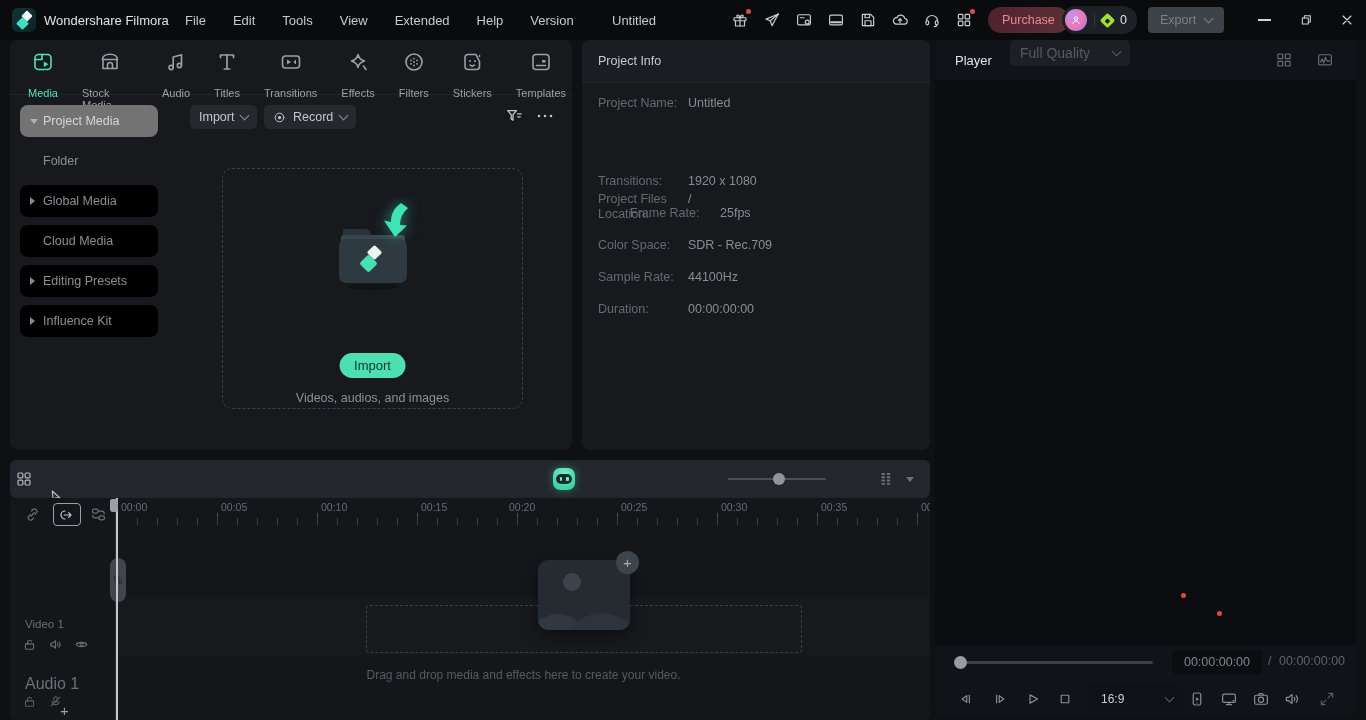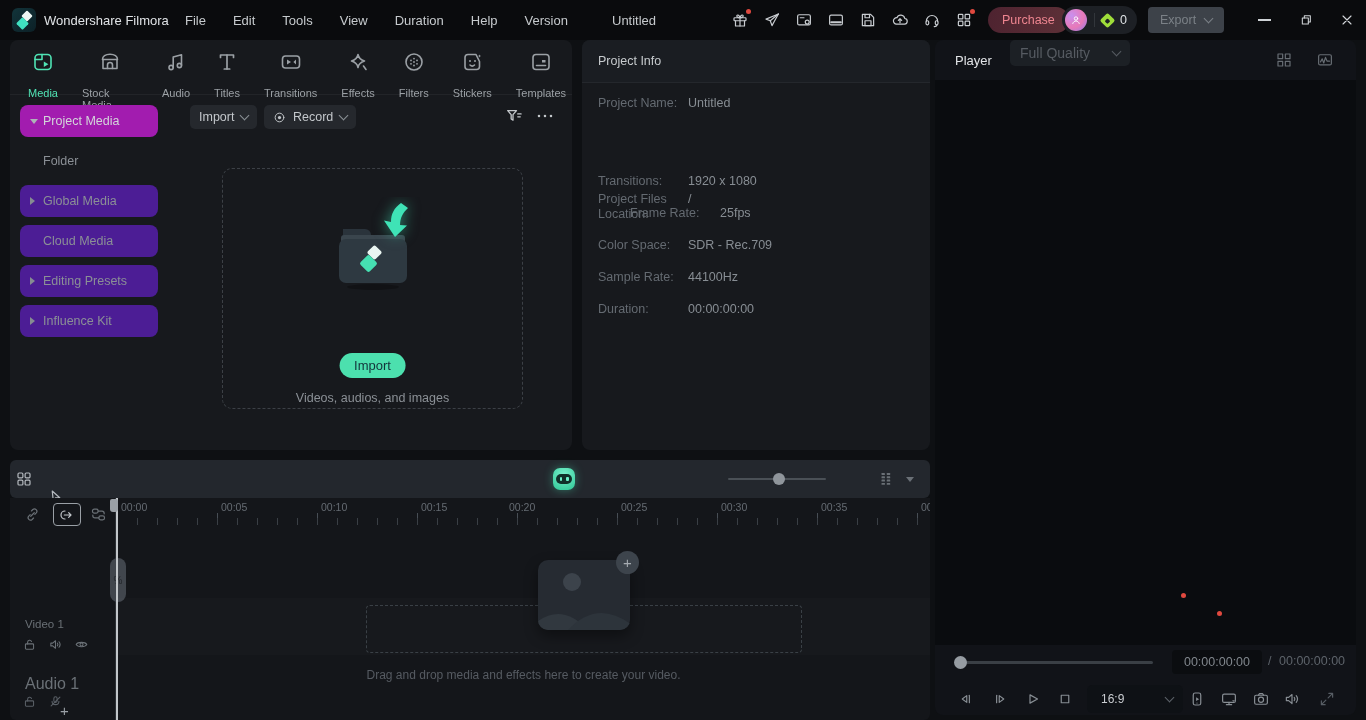--- a/index.html
+++ b/index.html
@@ -16,21 +16,21 @@
   
   .topbar{position:absolute;left:0;top:0;width:1366px;height:40px;background:#0a0b0d;}
   .menus{position:absolute;left:185px;top:0;height:40px;display:flex;gap:27px;align-items:center;font-size:13px;color:#c6cacd;}
   .menus span{cursor:default;}
   .topicons{position:absolute;left:731px;top:0;height:40px;display:flex;gap:14px;align-items:center;color:#c8ccd0;}
   .tico{position:relative;width:18px;height:18px;}
   
   .tabs{position:absolute;left:12px;top:6px;display:flex;gap:12px;}
   .tab{display:flex;flex-direction:column;align-items:center;gap:13px;padding:4px 6px;font-size:11px;color:#9ba0a5;}
   .tab.active{color:#4fe3b4;}
-  .side-item{position:absolute;left:10px;width:138px;height:32px;border-radius:8px;background:#4c1d95;color:#8b9096;
+  .side-item{position:absolute;left:10px;width:138px;height:32px;border-radius:8px;background:#000000;color:#8b9096;
              font-size:12.5px;display:flex;align-items:center;}
   .side-item .lbl{margin-left:23px;}
   .side-item .car{position:absolute;left:10px;}
   .dd{position:absolute;height:24px;background:#25282d;border-radius:5px;display:flex;align-items:center;
       padding:0 9px;font-size:12.5px;color:#c3c7cb;gap:7px;}
   
   .pi-row{position:absolute;left:16px;font-size:12.5px;line-height:15px;}
   .pi-row .l{display:inline-block;width:88px;color:#646a71;vertical-align:top;}
   .pi-row .v{display:inline-block;color:#878d93;vertical-align:top;margin-left:2px;}
   
@@ -48,21 +48,21 @@
       <div class="abs" style="left:11px;top:4px;width:8px;height:8px;background:#eef7f4;transform:rotate(45deg);border-radius:1px;"></div>
       <div class="abs" style="left:6px;top:11px;width:9px;height:9px;background:#3fe0c0;transform:rotate(45deg);border-radius:1px;"></div>
     </div>
     <div class="abs" style="left:44px;top:13px;font-size:13px;color:#e0e3e6;">Wondershare Filmora</div>
 
     <div class="menus">
       <span>File</span>
       <span>Edit</span>
       <span>Tools</span>
       <span>View</span>
-      <span>Duration</span>
+      <span>Extended</span>
       <span>Help</span>
       <span>Version</span>
     </div>
 
     <div class="abs" style="left:612px;top:13px;font-size:13px;color:#c6cacd;">Untitled</div>
 
     <div class="topicons">
       <span class="tico">
         <svg width="18" height="18" viewBox="0 0 24 24" stroke="currentColor" stroke-width="1.6">
             <rect x="4" y="9" width="16" height="4" rx="1"></rect>
@@ -242,21 +242,21 @@
         <svg width="24" height="24" viewBox="0 0 24 24" stroke="currentColor" stroke-width="1.6">
             <rect x="4" y="4.5" width="16" height="15" rx="3"></rect>
             <path d="M7.5 15.5 h9"></path>
             <rect x="13" y="10" width="3.5" height="2.5" fill="currentColor" stroke="none"></rect>
           </svg>
         <span>Templates</span>
       </div>
     </div>
     <div class="abs" style="left:0;top:54px;width:562px;height:1px;background:rgba(255,255,255,.05);"></div>
 
-    <div class="side-item" style="top:65px;background:#a21caf;color:#d3d6da;">
+    <div class="side-item" style="top:65px;background:#737373;color:#d3d6da;">
       <span class="car tri-d"></span>
       <span class="lbl">Project Media</span>
     </div>
     <div class="side-item" style="top:105px;background:transparent;">
       <span class="lbl">Folder</span>
     </div>
     <div class="side-item" style="top:145px;">
       <span class="car tri-r"></span>
       <span class="lbl">Global Media</span>
     </div>

